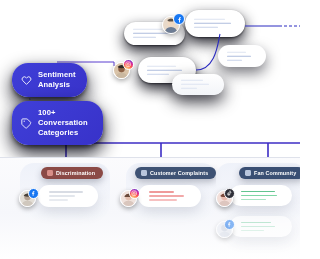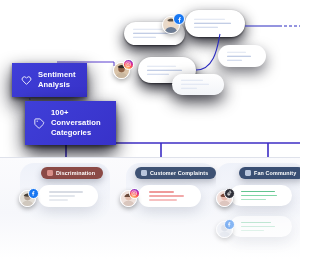--- a/index.html
+++ b/index.html
@@ -46,21 +46,21 @@
     color:#fff;font-size:6px;font-weight:bold;line-height:1;
   }
   .badge.fb{background:#1877f2;}
   .badge.ig{background:radial-gradient(circle at 30% 110%,#fdf497 0%,#fd5949 45%,#d6249f 70%,#285AEB 100%);}
   .badge svg{width:70%;height:70%;display:block;}
 
   
   .feat{
     position:absolute;
     background:linear-gradient(135deg,#3f3fd8 0%,#3832c9 100%);
-    color:#ffffff;border-radius:0;
+    color:#ffffff;border-radius:16px;
     display:flex;align-items:center;gap:6px;
     padding:7px 10px 7px 9px;
     box-shadow:0 8px 18px rgba(8,8,20,.92), 0 2px 4px rgba(0,0,0,.5);
     font-size:7.6px;font-weight:700;line-height:1.32;letter-spacing:.1px;
   }
   .feat .ico{flex:0 0 auto;width:11px;height:11px;display:block;opacity:.95;}
   .feat .ico svg{width:100%;height:100%;display:block;}
   .feat .txt{white-space:pre-line;}
 
   
@@ -189,21 +189,21 @@
   <div class="feat" style="left:12px;top:63px;width:56px;">
     <span class="ico">
       <svg viewBox="0 0 24 24" fill="none" stroke="#ffffff" stroke-width="2" stroke-linejoin="round">
         <path d="M12 20.5 3.8 12.3a4.9 4.9 0 0 1 0-6.9 4.9 4.9 0 0 1 6.9 0l1.3 1.3 1.3-1.3a4.9 4.9 0 0 1 6.9 0 4.9 4.9 0 0 1 0 6.9Z"></path>
       </svg>
     </span>
     <span class="txt">Sentiment
 Analysis</span>
   </div>
 
-  <div class="feat" style="left:25px;top:101px;width:72px;">
+  <div class="feat" style="left:12px;top:101px;width:72px;">
     <span class="ico">
       <svg viewBox="0 0 24 24" fill="none" stroke="#ffffff" stroke-width="2" stroke-linejoin="round">
         <path d="M20.6 13.4 12.4 21.6a2 2 0 0 1-2.8 0l-7.2-7.2a2 2 0 0 1-.6-1.4V4a2 2 0 0 1 2-2h9a2 2 0 0 1 1.4.6l6.4 6.4a2 2 0 0 1 0 2.8Z"></path>
         <circle cx="7" cy="7" r="1.4" fill="#ffffff" stroke="none"></circle>
       </svg>
     </span>
     <span class="txt">100+ Conversation
 Categories</span>
   </div>
 

